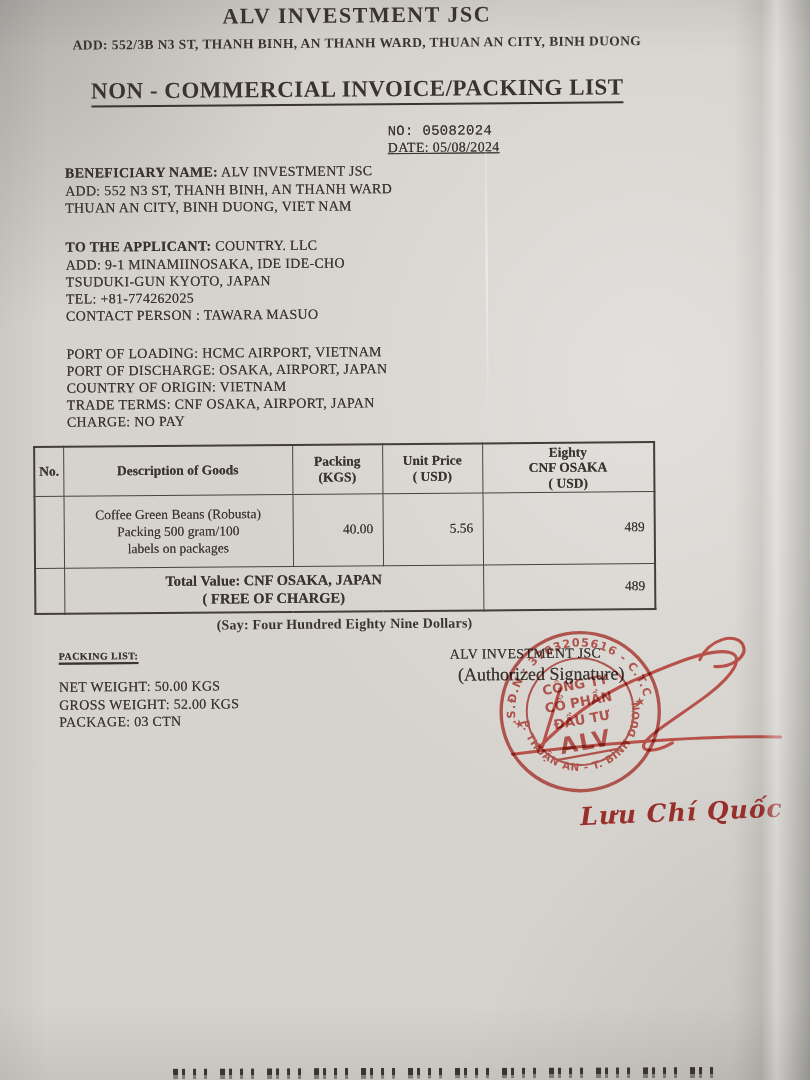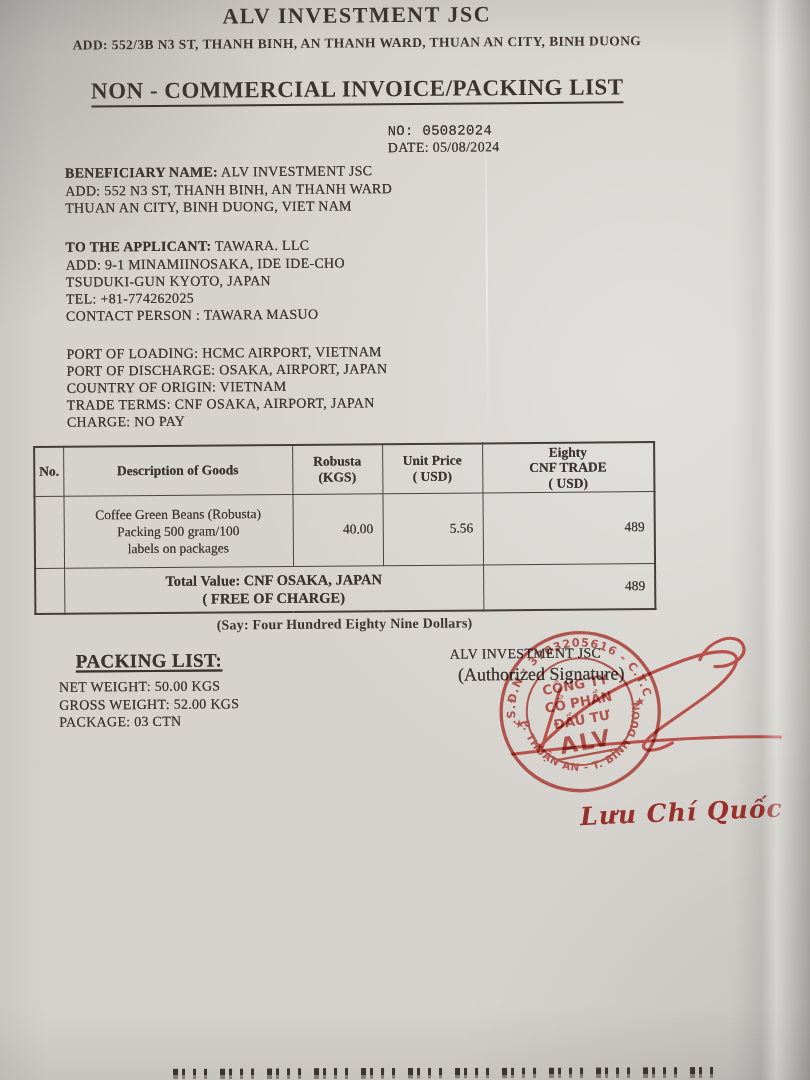--- a/index.html
+++ b/index.html
@@ -70,30 +70,30 @@
     <span class="company-name">ALV INVESTMENT JSC</span>
   </div>
   <div class="center-wrap" style="top:33px;">
     <span class="company-address">ADD: 552/3B N3 ST, THANH BINH, AN THANH WARD, THUAN AN CITY, BINH DUONG</span>
   </div>
   <div class="center-wrap" style="top:76px;">
     <span class="doc-title">NON - COMMERCIAL INVOICE/PACKING LIST</span>
   </div>
 
   <div class="t body-line" style="left:390px;top:123px;font-family:Liberation Mono, monospace;">NO: 05082024</div>
-  <div class="t body-line" style="left:390px;top:140px;">DATE: 05/08/2024</div>
+  <div class="t body-line" style="left:390px;top:140px;text-decoration:underline;">DATE: 05/08/2024</div>
 
   <div class="t body-line" style="left:67px;top:163px;">
     <span class="b">BENEFICIARY NAME:</span><span> ALV INVESTMENT JSC</span>
   </div>
   <div class="t body-line" style="left:67px;top:181px;">ADD: 552 N3 ST, THANH BINH, AN THANH WARD</div>
   <div class="t body-line" style="left:67px;top:198px;">THUAN AN CITY, BINH DUONG, VIET NAM</div>
 
   <div class="t body-line" style="left:67px;top:237px;">
-    <span class="b">TO THE APPLICANT:</span><span> TAWARA. LLC</span>
+    <span class="b">TO THE APPLICANT:</span><span> COUNTRY. LLC</span>
   </div>
   <div class="t body-line" style="left:67px;top:255px;">ADD: 9-1 MINAMIINOSAKA, IDE IDE-CHO</div>
   <div class="t body-line" style="left:67px;top:272px;">TSUDUKI-GUN KYOTO, JAPAN</div>
   <div class="t body-line" style="left:67px;top:289px;">TEL: +81-774262025</div>
   <div class="t body-line" style="left:67px;top:306px;">CONTACT PERSON : TAWARA MASUO</div>
 
   <div class="t body-line" style="left:67px;top:344px;">PORT OF LOADING: HCMC AIRPORT, VIETNAM</div>
   <div class="t body-line" style="left:67px;top:361px;">PORT OF DISCHARGE: OSAKA, AIRPORT, JAPAN</div>
   <div class="t body-line" style="left:67px;top:378px;">COUNTRY OF ORIGIN: VIETNAM</div>
   <div class="t body-line" style="left:67px;top:395px;">TRADE TERMS: CNF OSAKA, AIRPORT, JAPAN</div>
@@ -105,30 +105,30 @@
         <col style="width:229px">
         <col style="width:90px">
         <col style="width:100px">
         <col style="width:172px">
       </colgroup>
     <tbody>
         <tr style="height:49px;">
       <td class="hdr">No.</td>
       <td class="hdr">Description of Goods</td>
       <td class="hdr">
-        <div>Robusta</div>
+        <div>Packing</div>
         <div>(KGS)</div>
       </td>
       <td class="hdr">
         <div>Unit Price</div>
         <div>( USD)</div>
       </td>
       <td class="hdr">
         <div>Eighty</div>
-        <div>CNF TRADE</div>
+        <div>CNF OSAKA</div>
         <div>( USD)</div>
       </td>
     </tr>
     <tr style="height:72px;">
       <td></td>
       <td class="desc-lines">
         <div>Coffee Green Beans (Robusta)</div>
         <div>Packing 500 gram/100</div>
         <div>labels on packages</div>
       </td>
@@ -144,21 +144,21 @@
       </td>
       <td class="num">489</td>
     </tr>
   </tbody>
     </table>
 
   <div class="center-wrap2" style="top:614px;">
     <span class="b" style="font-size:14px;letter-spacing:0.2px;">(Say: Four Hundred Eighty Nine Dollars)</span>
   </div>
 
-  <div class="t b underlined" style="left:57px;top:648px;font-size:19px;letter-spacing:0.4px;margin-left:17px;">PACKING LIST:</div>
+  <div class="t b underlined" style="left:57px;top:648px;font-size:10px;letter-spacing:0.4px;">PACKING LIST:</div>
   <div class="t body-line" style="left:57px;top:677px;">NET WEIGHT: 50.00 KGS</div>
   <div class="t body-line" style="left:57px;top:695px;">GROSS WEIGHT: 52.00 KGS</div>
   <div class="t body-line" style="left:57px;top:712px;">PACKAGE: 03 CTN</div>
 
   <div class="t" style="left:448px;top:647px;font-size:14px;letter-spacing:0.3px;">ALV INVESTMENT JSC</div>
   <div class="t" style="left:456px;top:665px;font-size:18px;">(Authorized Signature)</div>
 
   <svg class="stamp" viewBox="0 0 170 170">
     <defs>
       <path id="arcTop" d="M 19 85 A 66 66 0 0 1 151 85" fill="none"></path>

